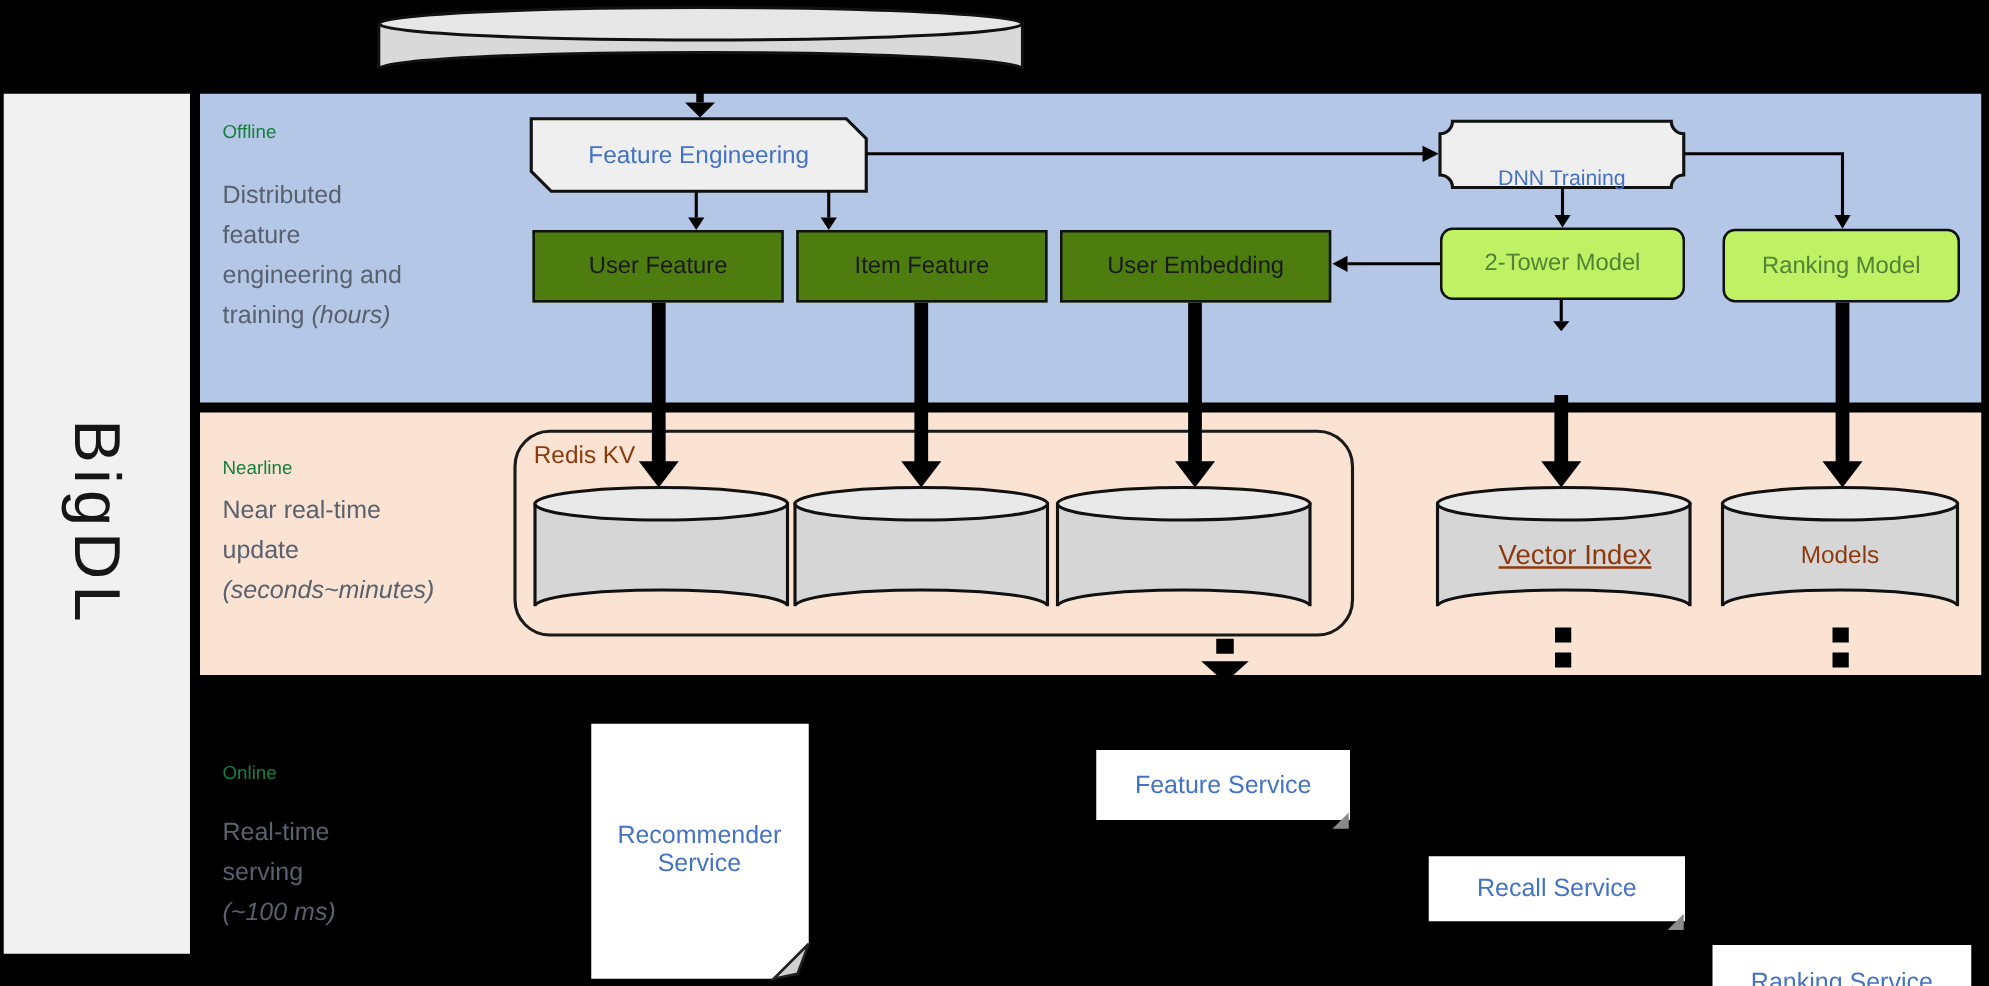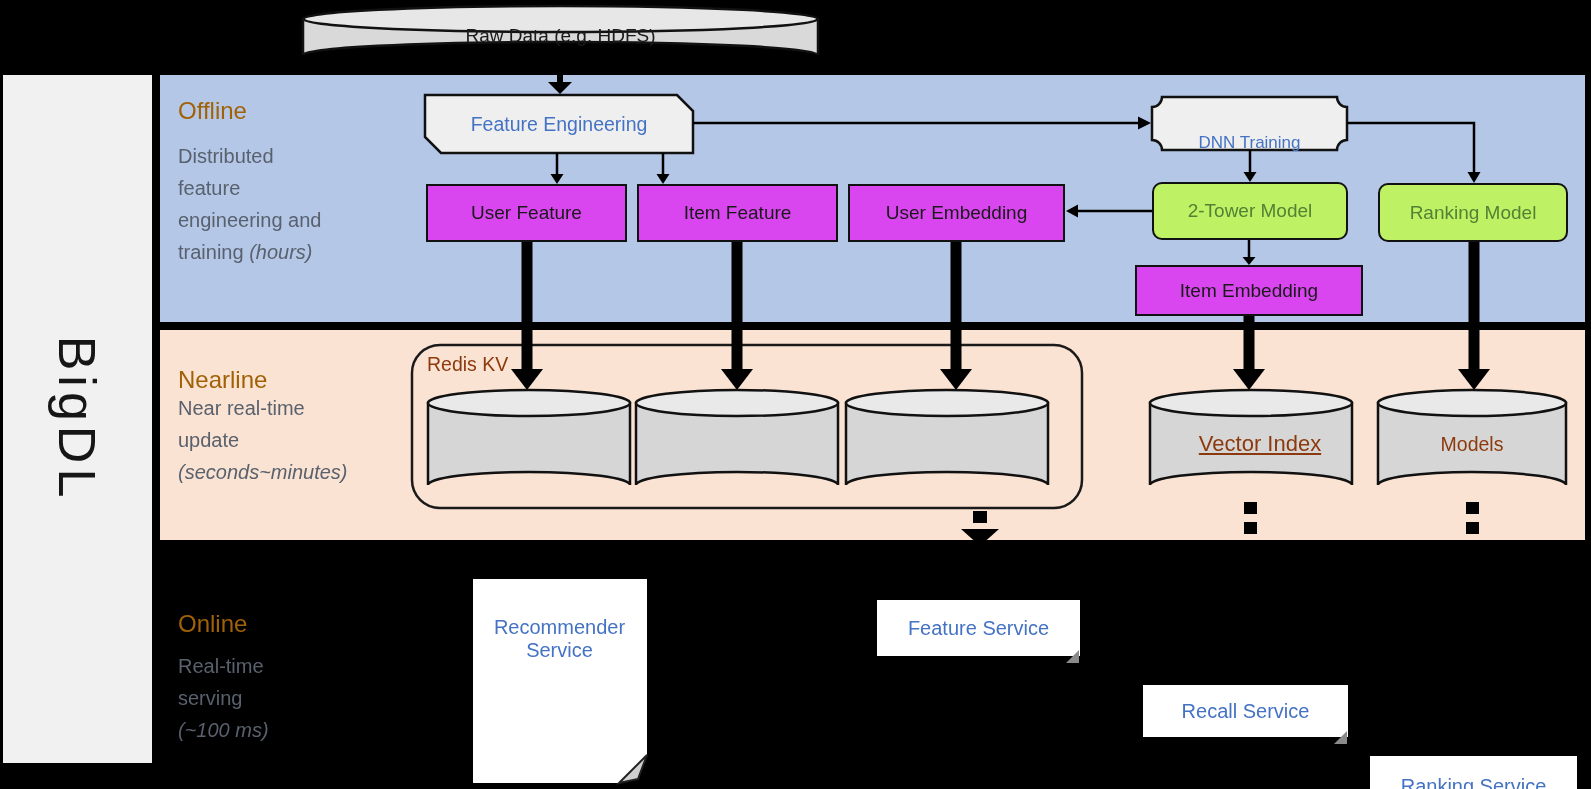--- a/index.html
+++ b/index.html
@@ -4,27 +4,27 @@
 <style>
   html,body{margin:0;padding:0;background:#000;}
   #stage{position:relative;width:1591px;height:789px;background:#000;overflow:hidden;
          font-family:"Liberation Sans",sans-serif;}
   .band{position:absolute;left:160px;width:1425px;z-index:0;}
   .band.offline{top:75px;height:247px;background:#b4c7e7;}
   .band.nearline{top:330px;height:210px;background:#fae3d2;}
   .sidebar{position:absolute;left:3px;top:75px;width:149px;height:688px;background:#f1f1f1;
            display:flex;align-items:center;justify-content:center;z-index:2;}
   .sidebar .brand{transform:rotate(90deg);font-size:52px;letter-spacing:5px;color:#161616;white-space:nowrap;}
-  .sec-title{position:absolute;font-size:24px;color:#a16207;z-index:2;}
+  .sec-title{position:absolute;font-size:15px;color:#15803d;z-index:2;}
   .sec-desc{position:absolute;font-size:20px;line-height:32px;color:#59616e;white-space:pre-line;z-index:2;width:250px;}
   .it{font-style:italic;}
   svg.overlay{position:absolute;left:0;top:0;z-index:1;}
   .lbl{position:absolute;display:flex;align-items:center;justify-content:center;text-align:center;
        box-sizing:border-box;z-index:2;font-size:19px;}
-  .node-gray{background:#d946ef;border:2.5px solid #111;color:#1a1a1a;}
+  .node-gray{background:#4d7c0f;border:2.5px solid #111;color:#1a1a1a;}
   .node-light-r{background:#bef264;border:2.5px solid #111;border-radius:10px;color:#538135;}
   .blue-text{color:#4472c4;}
   .brown-text{color:#8c3a0d;}
   .service{background:#ffffff;color:#4472c4;font-size:20px;z-index:2;margin-top:33px;}
   .fold{position:absolute;right:1px;bottom:-7px;width:0;height:0;
         border-left:13px solid transparent;border-bottom:13px solid #8a8a8a;z-index:3;}
   .doc-label{background:transparent;}
 </style>
 </head>
 <body>
@@ -155,40 +155,38 @@
 training</span><span class="it"> (hours)</span></div>
 
   <div class="sec-title" style="left:178px;top:366px;">Nearline</div>
   <div class="sec-desc" style="left:178px;top:392px;"><span>Near real-time
 update</span><br><span class="it">(seconds~minutes)</span></div>
 
   <div class="sec-title" style="left:178px;top:610px;">Online</div>
   <div class="sec-desc" style="left:178px;top:650px;"><span>Real-time
 serving</span><br><span class="it">(~100 ms)</span></div>
 
-  <div class="lbl" style="left:303px;top:16px;width:515px;height:40px;color:#1a1a1a;">Raw Data (e.g. HDFS)</div>
 
   <div class="lbl blue-text" style="left:425px;top:95px;width:268px;height:58px;font-size:19.5px;">Feature Engineering</div>
 
   <div class="lbl blue-text" style="left:1152px;top:97px;width:195px;height:42px;font-size:17px;margin-top:25px;">DNN Training</div>
 
   <div class="lbl node-gray" style="left:426px;top:184px;width:201px;height:58px;">User Feature</div>
   <div class="lbl node-gray" style="left:637px;top:184px;width:201px;height:58px;">Item Feature</div>
   <div class="lbl node-gray" style="left:848px;top:184px;width:217px;height:58px;">User Embedding</div>
 
   <div class="lbl node-light-r" style="left:1152px;top:182px;width:196px;height:58px;">2-Tower Model</div>
   <div class="lbl node-light-r" style="left:1378px;top:183px;width:190px;height:59px;">Ranking Model</div>
 
-  <div class="lbl node-gray" style="left:1135px;top:265px;width:228px;height:51px;">Item Embedding</div>
 
   <div class="lbl brown-text" style="left:427px;top:351px;width:110px;height:26px;justify-content:flex-start;font-size:19.5px;">Redis KV</div>
   <div class="lbl brown-text" style="left:1150px;top:424px;width:220px;height:40px;font-size:22px;text-decoration:underline;">Vector Index</div>
   <div class="lbl brown-text" style="left:1378px;top:424px;width:188px;height:40px;font-size:19.5px;">Models</div>
 
-  <div class="lbl doc-label blue-text" style="left:473px;top:594px;width:173px;height:90px;font-size:20px;">Recommender Service</div>
+  <div class="lbl doc-label blue-text" style="left:473px;top:635px;width:173px;height:90px;font-size:20px;">Recommender Service</div>
 
   <div class="lbl service" style="left:877px;top:567px;width:203px;height:56px;">
     <span>Feature Service</span>
     <span class="fold"></span>
   </div>
 
   <div class="lbl service" style="left:1143px;top:652px;width:205px;height:52px;">
     <span>Recall Service</span>
     <span class="fold"></span>
   </div>

